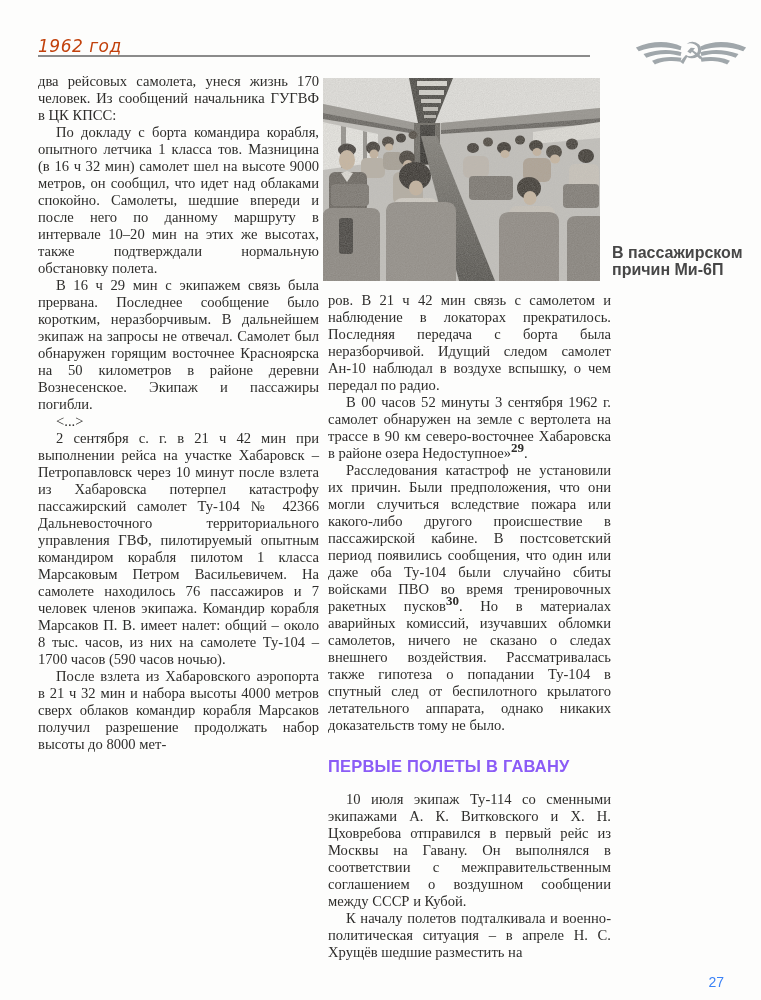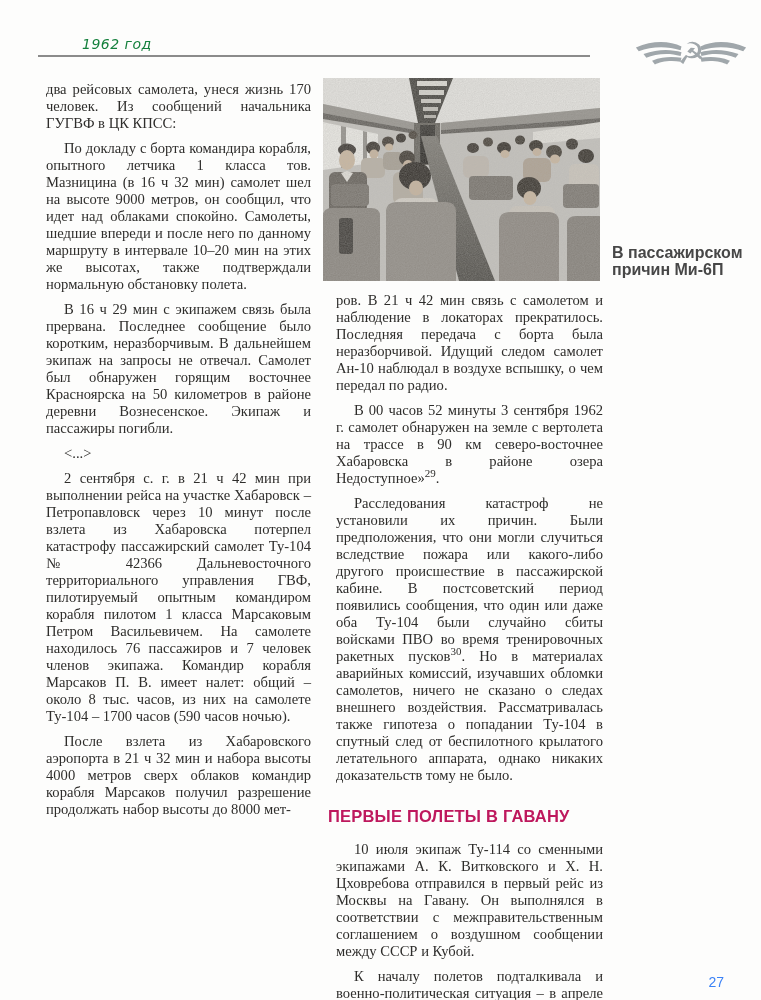--- a/index.html
+++ b/index.html
@@ -1,33 +1,33 @@
 <!DOCTYPE html>
 <html><head>
 <meta charset="utf-8">
 <style>
   html,body{margin:0;padding:0;background:#e9e9e9;}
   .page{position:relative;width:761px;height:1000px;background:#fdfdfc;overflow:hidden;
         font-family:"Liberation Serif",serif;color:#2e2d2b;margin:0 auto;}
   
   .year{position:absolute;left:38px;top:36px;font-family:"DejaVu Sans",sans-serif;
-        font-style:italic;font-size:14px;color:#15803d;letter-spacing:0.5px;margin-left:44px;}
+        font-style:italic;font-size:17px;color:#c2410c;letter-spacing:0.5px;}
   .rule{position:absolute;left:38px;top:55px;width:552px;height:2px;background:#8b8b8b;}
   .logo{position:absolute;left:634px;top:32px;width:114px;height:46px;}
   
   .col{position:absolute;font-size:14.6px;line-height:17px;text-align:justify;}
-  .col p{margin:8px;text-indent:18px;}
+  .col p{margin:0;text-indent:18px;}
   .col p.noindent{text-indent:0;}
   .col-left{left:38px;top:73px;width:281px;}
   .col-right{left:328px;top:78px;width:283px;}
   .photo{margin:0 0 11px -5px;width:277px;height:203px;}
   .photo svg{display:block;width:277px;height:203px;}
   h2.section{font-family:"Liberation Sans",sans-serif;font-size:16.5px;font-weight:bold;
-        color:#be185d;letter-spacing:0.2px;margin:24px 0 16px 0;text-align:left;text-indent:0;}
-  sup{font-size:11px;line-height:0;}
+        color:#8b5cf6;letter-spacing:0.2px;margin:24px 0 16px 0;text-align:left;text-indent:0;}
+  sup{font-size:13px;line-height:0;font-weight:bold;}
   .caption{position:absolute;left:612px;top:245px;width:136px;
         font-family:"Liberation Sans",sans-serif;font-weight:bold;font-size:16px;
         line-height:16.5px;color:#474747;}
   .pagenum{position:absolute;right:37px;top:974px;font-family:"Liberation Sans",sans-serif;
         font-size:14px;color:#3b82f6;}
 </style>
 </head>
 <body>
 
 <div class="page">
@@ -149,21 +149,21 @@
         <rect x="16" y="140" width="14" height="36" rx="3" fill="#2e2b27"></rect>
 
         <rect width="277" height="203" filter="url(#grain)"></rect>
       </svg>
     </figure>
     <p class="noindent">ров. В 21 ч 42 мин связь с самолетом и наблюдение в локаторах прекратилось. Последняя передача с борта была неразборчивой. Идущий следом самолет Ан-10 наблюдал в воздухе вспышку, о чем передал по радио.</p>
     <p><span>В 00 часов 52 минуты 3 сентября 1962 г. самолет обнаружен на земле с вертолета на трассе в 90 км северо-восточнее Хабаровска в районе озера Недоступное»</span><sup>29</sup><span>.</span></p>
     <p><span>Расследования катастроф не установили их причин. Были предположения, что они могли случиться вследствие пожара или какого-либо другого происшествие в пассажирской кабине. В постсоветский период появились сообщения, что один или даже оба Ту-104 были случайно сбиты войсками ПВО во время тренировочных ракетных пусков</span><sup>30</sup><span>. Но в материалах аварийных комиссий, изучавших обломки самолетов, ничего не сказано о следах внешнего воздействия. Рассматривалась также гипотеза о попадании Ту-104 в спутный след от беспилотного крылатого летательного аппарата, однако никаких доказательств тому не было.</span></p>
     <h2 class="section">ПЕРВЫЕ ПОЛЕТЫ В ГАВАНУ</h2>
     <p>10 июля экипаж Ту-114 со сменными экипажами А. К. Витковского и Х. Н. Цховребова отправился в первый рейс из Москвы на Гавану. Он выполнялся в соответствии с межправительственным соглашением о воздушном сообщении между СССР и Кубой.</p>
-    <p>К началу полетов подталкивала и военно-политическая ситуация – в апреле Н. С. Хрущёв решил разместить на</p>
+    <p>К началу полетов подталкивала и военно-политическая ситуация – в апреле Н. С. Хрущёв шедшие разместить на</p>
   </div>
 
   <div class="caption">
     <div>В пассажирском</div>
     <div>причин Ми-6П</div>
   </div>
 
   <div class="pagenum">27</div>
 </div>
 

